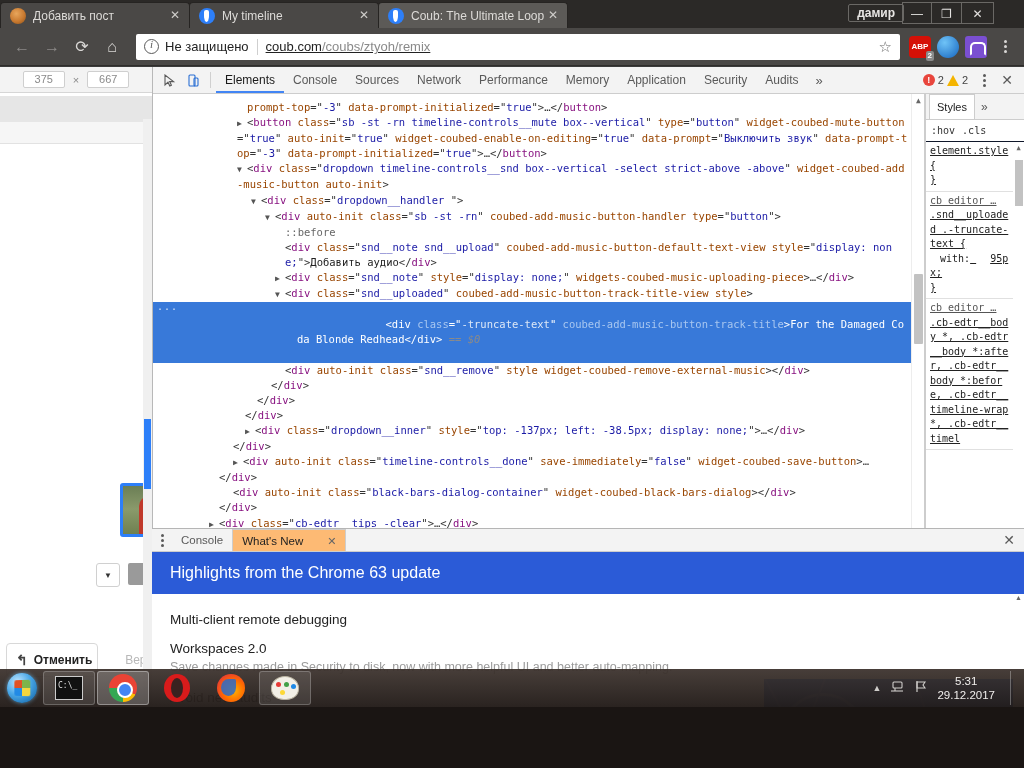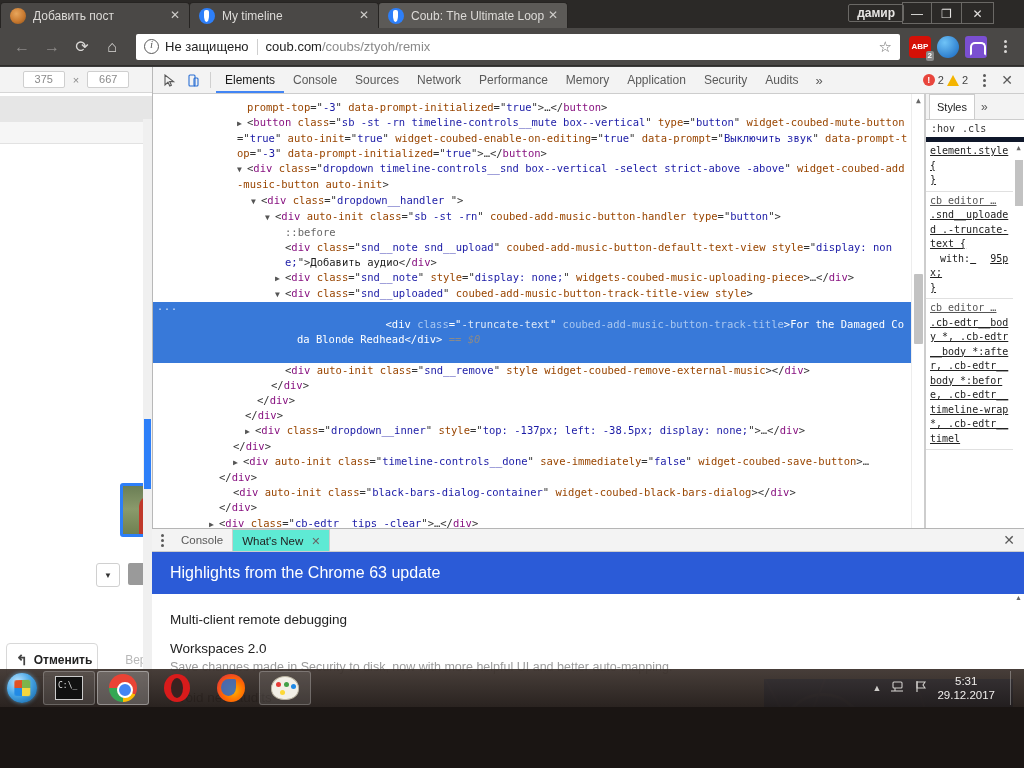--- a/index.html
+++ b/index.html
@@ -96,21 +96,21 @@
     width: 15px; height: 15px; border: 1.4px solid #5a5a5a;
     border-radius: 50%; margin-right: 6px; position: relative; flex: 0 0 15px;
   }
   #security-icon::after {
     content: "i"; position: absolute; left: 0; right: 0; top: -2px;
     text-align: center; font-size: 11px; font-style: italic; color: #5a5a5a;
     font-family: "Liberation Serif", serif;
   }
   #security-text { color: #222; font-size: 13px; margin-right: 8px; }
   #omni-sep { width: 1px; height: 16px; background: #cfcfcf; margin-right: 8px; }
-  #omni-url { color: #222; font-size: 13px; white-space: nowrap; }
+  #omni-url { color: #222; font-size: 13px; white-space: nowrap; text-decoration: underline; }
   #omni-url .dim { color: #8a8a8a; }
   #star-icon { margin-left: auto; color: #6b6b6b; font-size: 15px; }
   .ext-icon { width: 22px; height: 22px; margin: 0 3px; position: relative; }
   #ext-abp {
     background: #d51007; border-radius: 4px;
     color: #fff; font-size: 8px; font-weight: bold;
     display: flex; align-items: center; justify-content: center;
   }
   #ext-abp-badge {
     position: absolute; right: -3px; bottom: -3px;
@@ -311,21 +311,21 @@
     height: 26px; flex: 0 0 26px; display: flex; align-items: center;
     background: #f3f3f3; border-bottom: 1px solid #cdcdcd; padding-left: 3px;
   }
   #styles-tab {
     padding: 0 7px; height: 25px; line-height: 25px; font-size: 11px;
     background: #fff; color: #222; border: 1px solid #cdcdcd; border-bottom: none;
   }
   #styles-more { padding: 0 6px; font-size: 12px; color: #5a5a5a; }
   #styles-filterbar {
     flex: 0 0 22px; height: 22px; display: flex; align-items: center; gap: 7px;
-    background: #fff; border-bottom: 5px solid #0f172a;
+    background: #fff; border-bottom: 1px solid #0f172a;
     font-family: "DejaVu Sans Mono", "Liberation Mono", monospace;
     font-size: 10px; color: #333; padding-left: 5px;
   }
   #styles-body {
     flex: 1 1 auto; overflow: hidden; background: #fff; position: relative;
     font-family: "DejaVu Sans Mono", "Liberation Mono", monospace;
     font-size: 10px; line-height: 14.5px; color: #222; text-decoration: underline;
   }
   .rule { padding: 2px 12px 3px 4px; border-bottom: 1px solid #e0e0e0; word-break: break-all; }
   .sel-line { color: #222; }
@@ -361,22 +361,22 @@
     background: #f3f3f3; border-bottom: 1px solid #cdcdcd;
   }
   #drawer-kebab {
     width: 20px; display: flex; flex-direction: column; align-items: center; gap: 2px;
   }
   #drawer-kebab i { width: 3px; height: 3px; background: #5a5a5a; border-radius: 50%; display: block; }
   .drawer-tab {
     padding: 0 9px; height: 22px; line-height: 22px; font-size: 11.5px; color: #5a5a5a;
   }
   .drawer-tab.selected {
-    background: #5eead4; color: #222; border: 1px solid #cdcdcd; border-bottom: none;
-    display: flex; align-items: center; gap: 8px;
+    background: #fdba74; color: #222; border: 1px solid #cdcdcd; border-bottom: none;
+    display: flex; align-items: center; gap: 24px;
   }
   .drawer-tab-close { font-size: 11px; color: #666; }
   #drawer-close { margin-left: auto; padding: 0 9px; font-size: 14px; color: #5a5a5a; }
   #whatsnew-header {
     flex: 0 0 42px; background: #2b5bd7; color: #fff;
     display: flex; align-items: center; padding-left: 18px;
     font-size: 16px;
   }
   #whatsnew-body {
     flex: 1 1 auto; position: relative; overflow: hidden; background: #fff;

